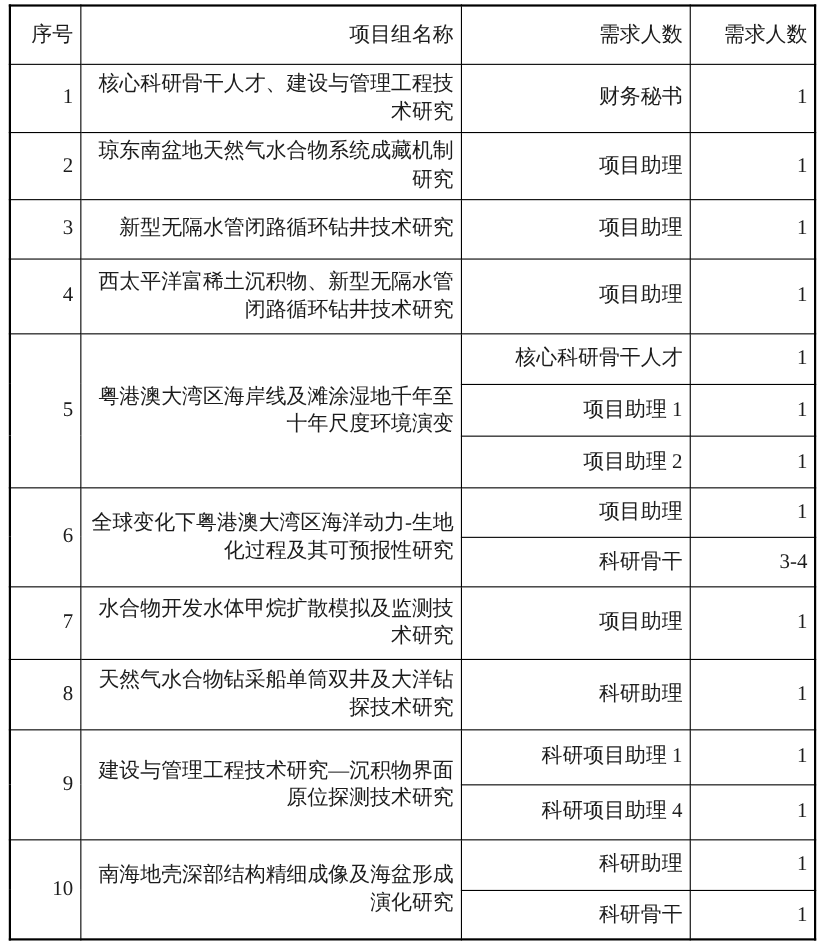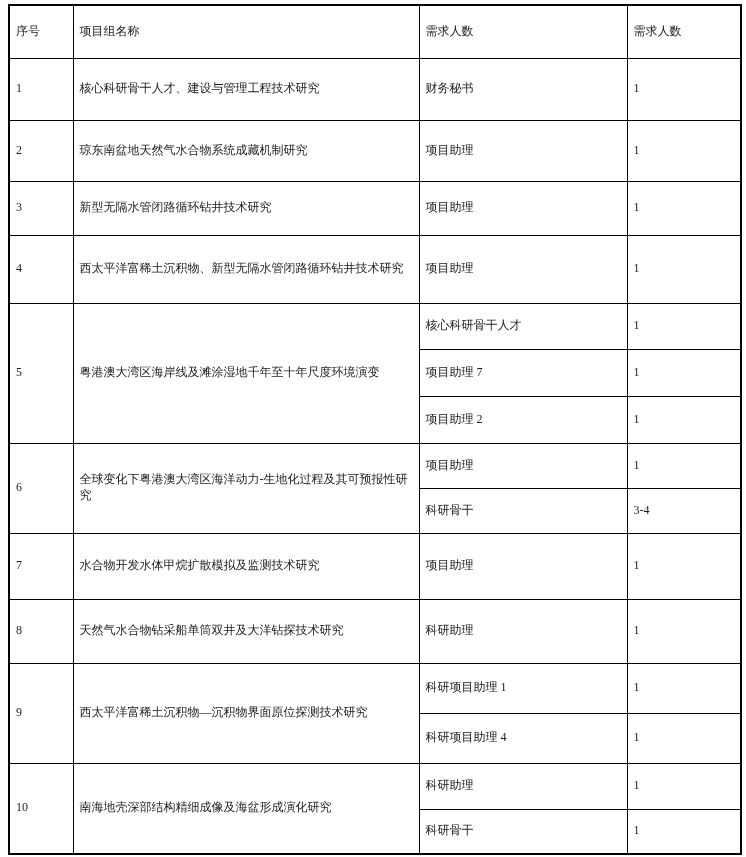--- a/index.html
+++ b/index.html
@@ -22,23 +22,23 @@
     left: 8px;
     top: 4px;
     width: 732px;
     border-collapse: collapse;
     table-layout: fixed;
     border: 2px solid #000000;
   }
   table.recruit th,
   table.recruit td {
     border: 1px solid #000000;
-    text-align: left;
+    text-align: right;
     vertical-align: middle;
-    font-size: 12px;
+    font-size: 19px;
     line-height: 1.32;
     color: #1c1c1c;
     padding: 2px 6px;
     font-weight: normal;
     word-break: break-all;
   }
   table.recruit th { font-weight: normal; }
   td.no-cell { font-weight: bold; }
   tr.h53  { height: 53px; }
   tr.h62  { height: 62px; }
@@ -99,21 +99,21 @@
         <td>1</td>
       </tr>
 
       <tr class="h46">
         <td class="no-cell" rowspan="3">5</td>
         <td rowspan="3">粤港澳大湾区海岸线及滩涂湿地千年至十年尺度环境演变</td>
         <td>核心科研骨干人才</td>
         <td>1</td>
       </tr>
       <tr class="h47">
-        <td>项目助理 7</td>
+        <td>项目助理 1</td>
         <td>1</td>
       </tr>
       <tr class="h47">
         <td>项目助理 2</td>
         <td>1</td>
       </tr>
 
       <tr class="h45">
         <td class="no-cell" rowspan="2">6</td>
         <td rowspan="2">全球变化下粤港澳大湾区海洋动力-生地化过程及其可预报性研究</td>
@@ -134,21 +134,21 @@
 
       <tr class="h64">
         <td class="no-cell">8</td>
         <td>天然气水合物钻采船单筒双井及大洋钻探技术研究</td>
         <td>科研助理</td>
         <td>1</td>
       </tr>
 
       <tr class="h50">
         <td class="no-cell" rowspan="2">9</td>
-        <td rowspan="2">西太平洋富稀土沉积物—沉积物界面原位探测技术研究</td>
+        <td rowspan="2">建设与管理工程技术研究—沉积物界面原位探测技术研究</td>
         <td>科研项目助理 1</td>
         <td>1</td>
       </tr>
       <tr class="h50">
         <td>科研项目助理 4</td>
         <td>1</td>
       </tr>
 
       <tr class="h46">
         <td class="no-cell" rowspan="2">10</td>

